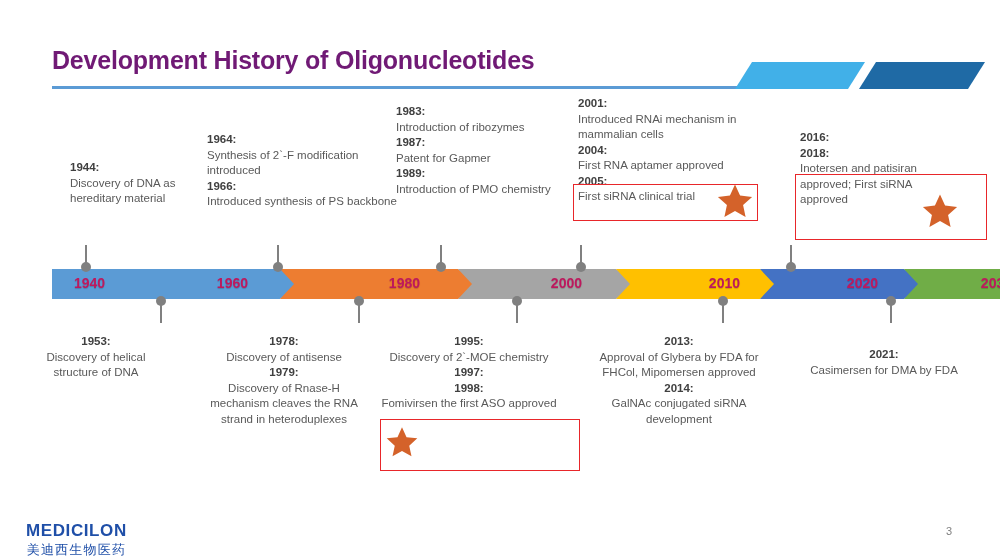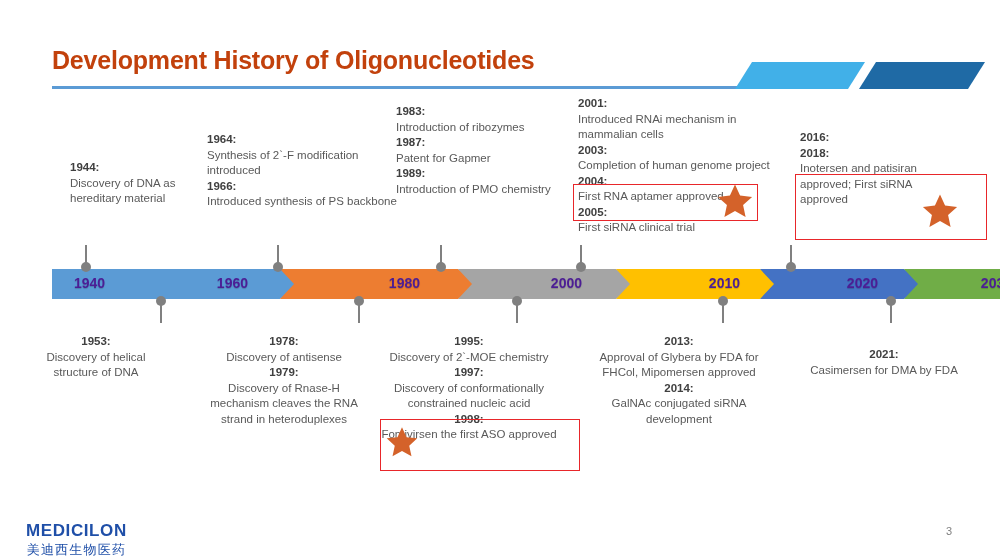--- a/index.html
+++ b/index.html
@@ -16,21 +16,21 @@
     color: #595959;
   }
 
   
   #slide-title {
     position: absolute;
     left: 52px;
     top: 46px;
     font-size: 25px;
     font-weight: bold;
-    color: #c2410c;
+    color: #701a75;
     letter-spacing: -0.2px;
     white-space: nowrap;
   }
   #header-rule {
     position: absolute;
     left: 52px;
     top: 86px;
     width: 690px;
     height: 3px;
     background: #5b9bd5;
@@ -59,21 +59,21 @@
     position: absolute;
     left: 52px;
     top: 269px;
     width: 896px;
     height: 30px;
   }
   .tl-seg {
     position: absolute;
     top: 0;
     height: 30px;
-    color: #4c1d95;
+    color: #be185d;
     font-size: 14px;
     font-weight: bold;
   }
   .tl-seg .tl-body {
     position: absolute;
     left: 0; top: 0;
     width: 100%; height: 100%;
   }
   .tl-seg .tl-year {
     position: absolute;
@@ -269,24 +269,20 @@
     <span>Introduction of PMO chemistry</span>
   </div>
 </div>
 
 <div class="evt above" style="left:578px; top:96px; width:200px;">
   <div>
     <span class="yr">2001:</span><br>
     <span>Introduced RNAi mechanism in mammalian cells</span>
   </div>
   <div>
-    <span class="yr">2003:</span><br>
-    <span>Completion of human genome project</span>
-  </div>
-  <div>
     <span class="yr">2004:</span><br>
     <span>First RNA aptamer approved</span>
   </div>
   <div>
     <span class="yr">2005:</span><br>
     <span>First siRNA clinical trial</span>
   </div>
 </div>
 
 <div class="evt above" style="left:800px; top:110px; width:150px;margin-top:20px;">
@@ -331,21 +327,20 @@
   </div>
 </div>
 
 <div class="evt below" style="left:378px; top:334px; width:182px;">
   <div>
     <span class="yr">1995:</span><br>
     <span>Discovery of 2`-MOE chemistry</span>
   </div>
   <div>
     <span class="yr">1997:</span><br>
-    <span>Discovery of conformationally constrained nucleic acid</span>
   </div>
   <div>
     <span class="yr">1998:</span><br>
     <span>Fomivirsen the first ASO approved</span>
   </div>
 </div>
 
 <div class="evt below" style="left:588px; top:334px; width:182px;">
   <div>
     <span class="yr">2013:</span><br>

